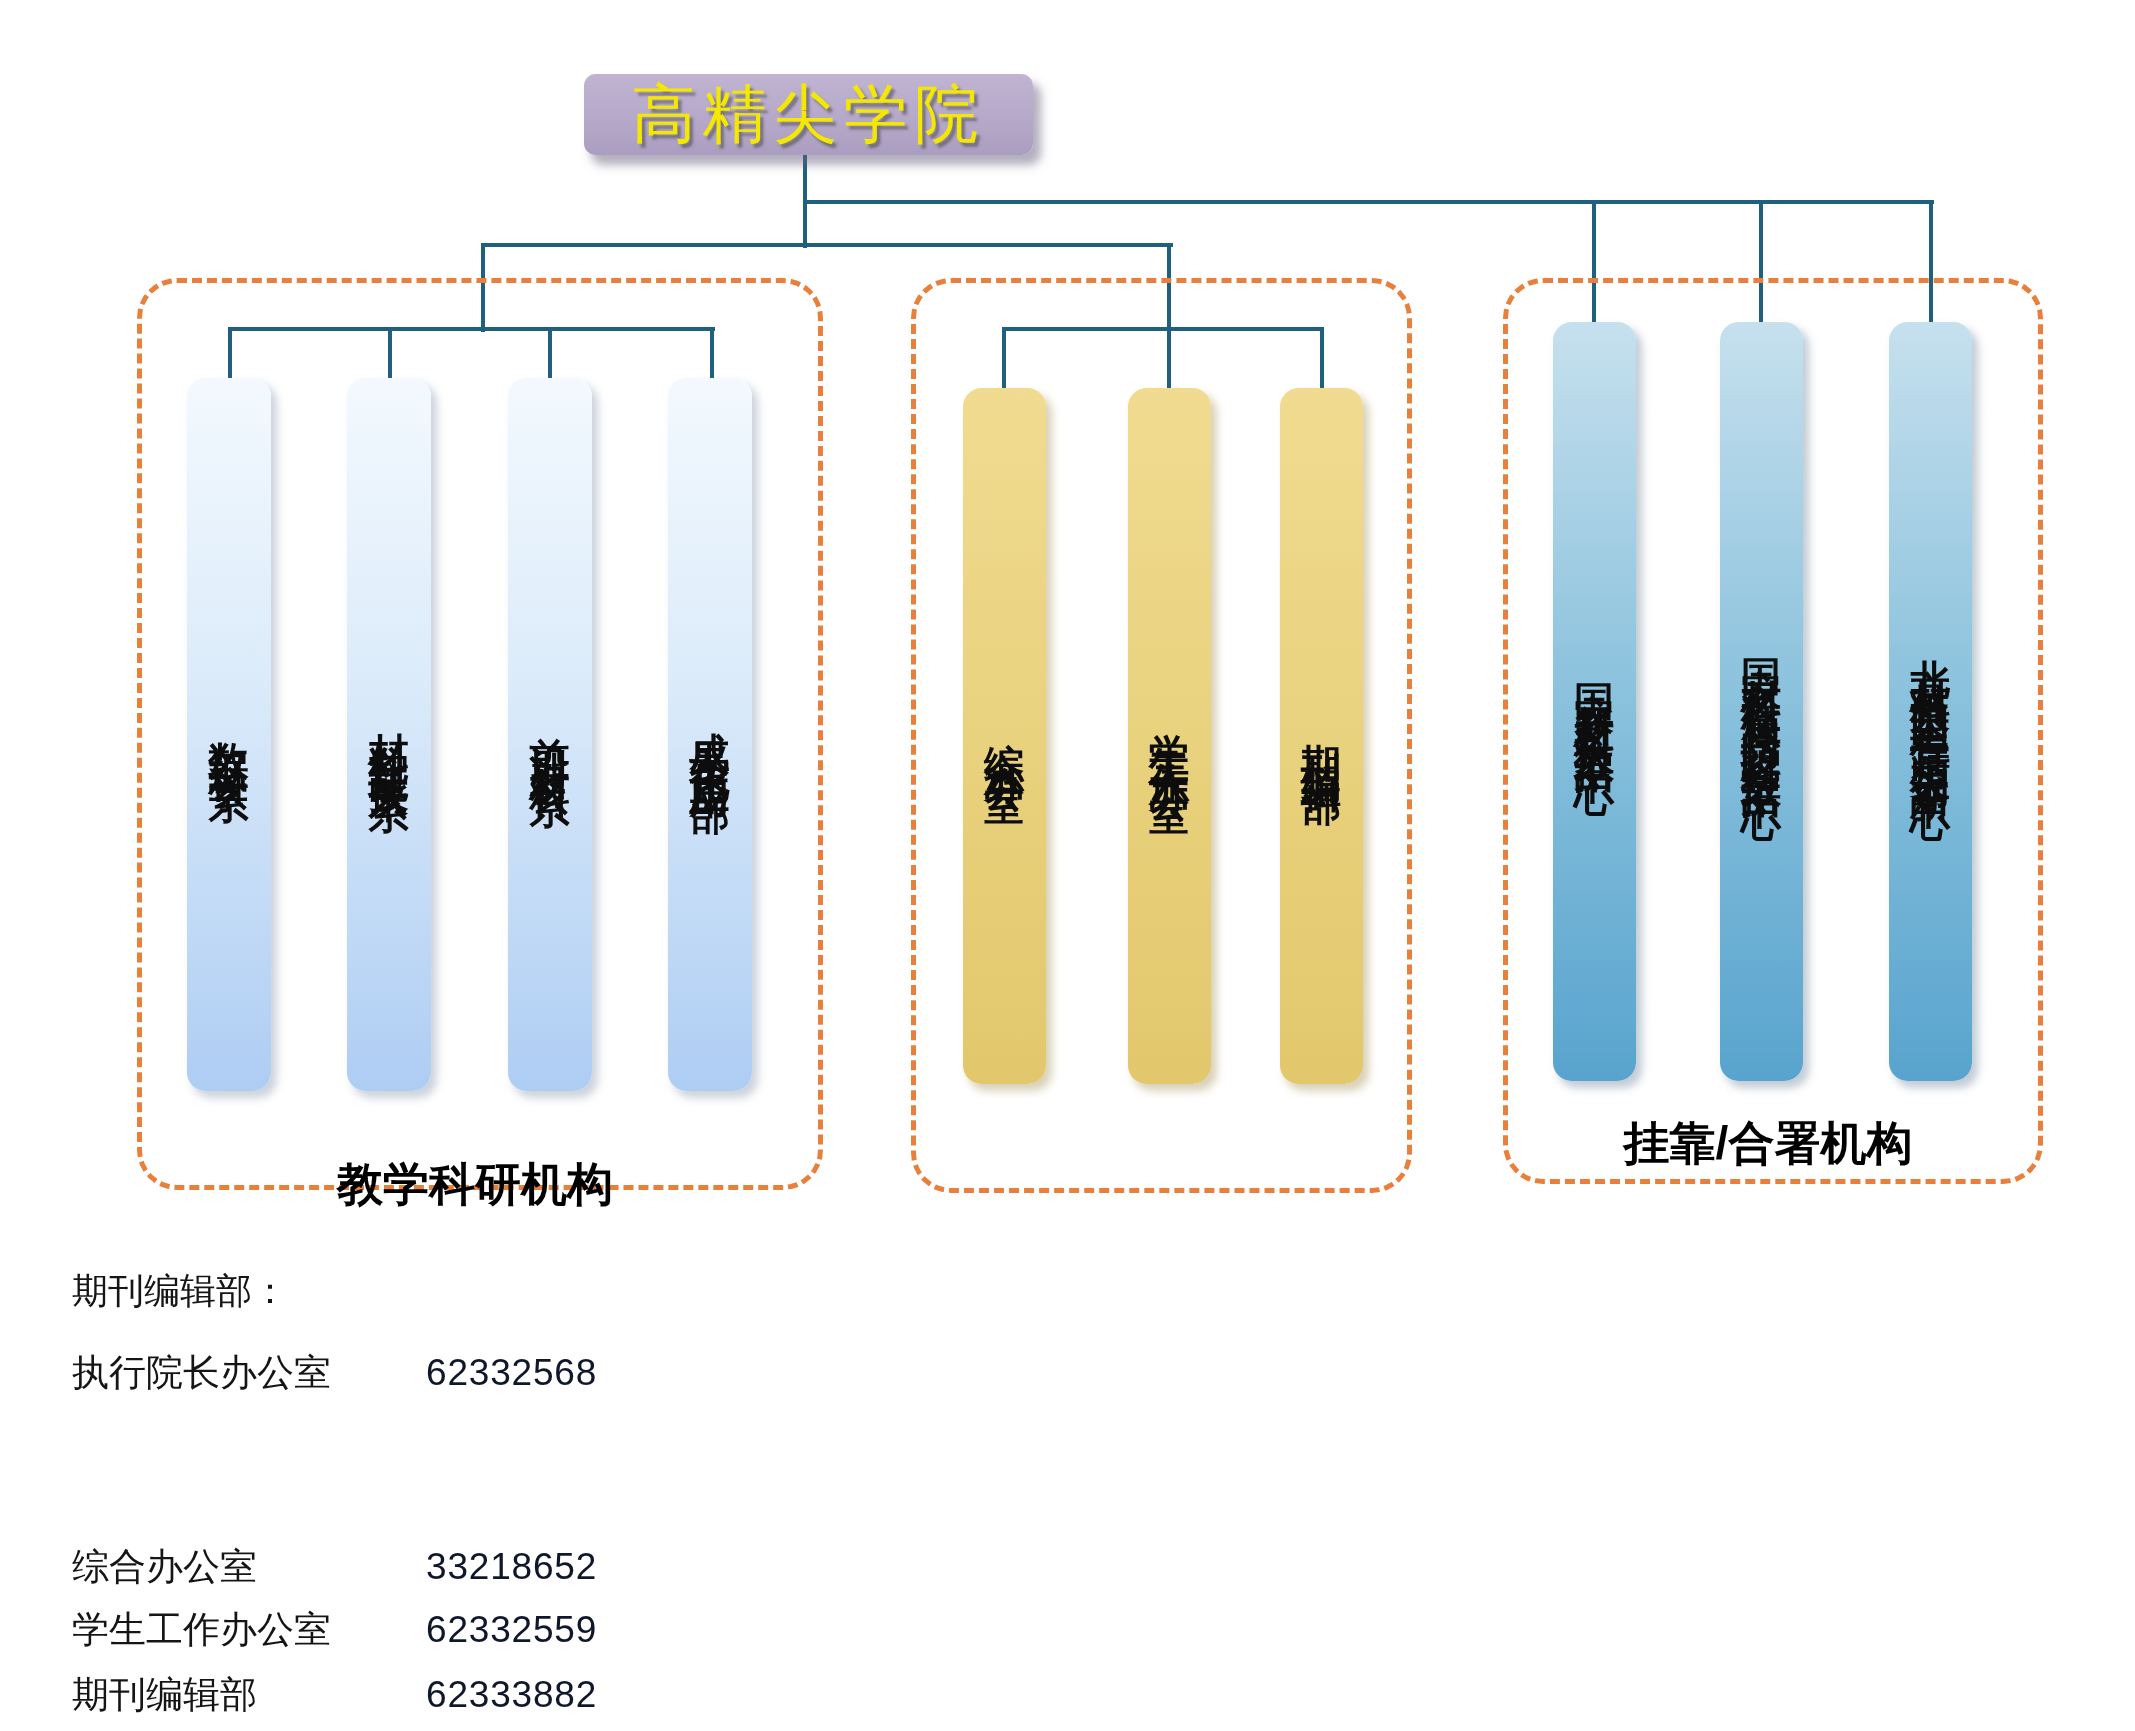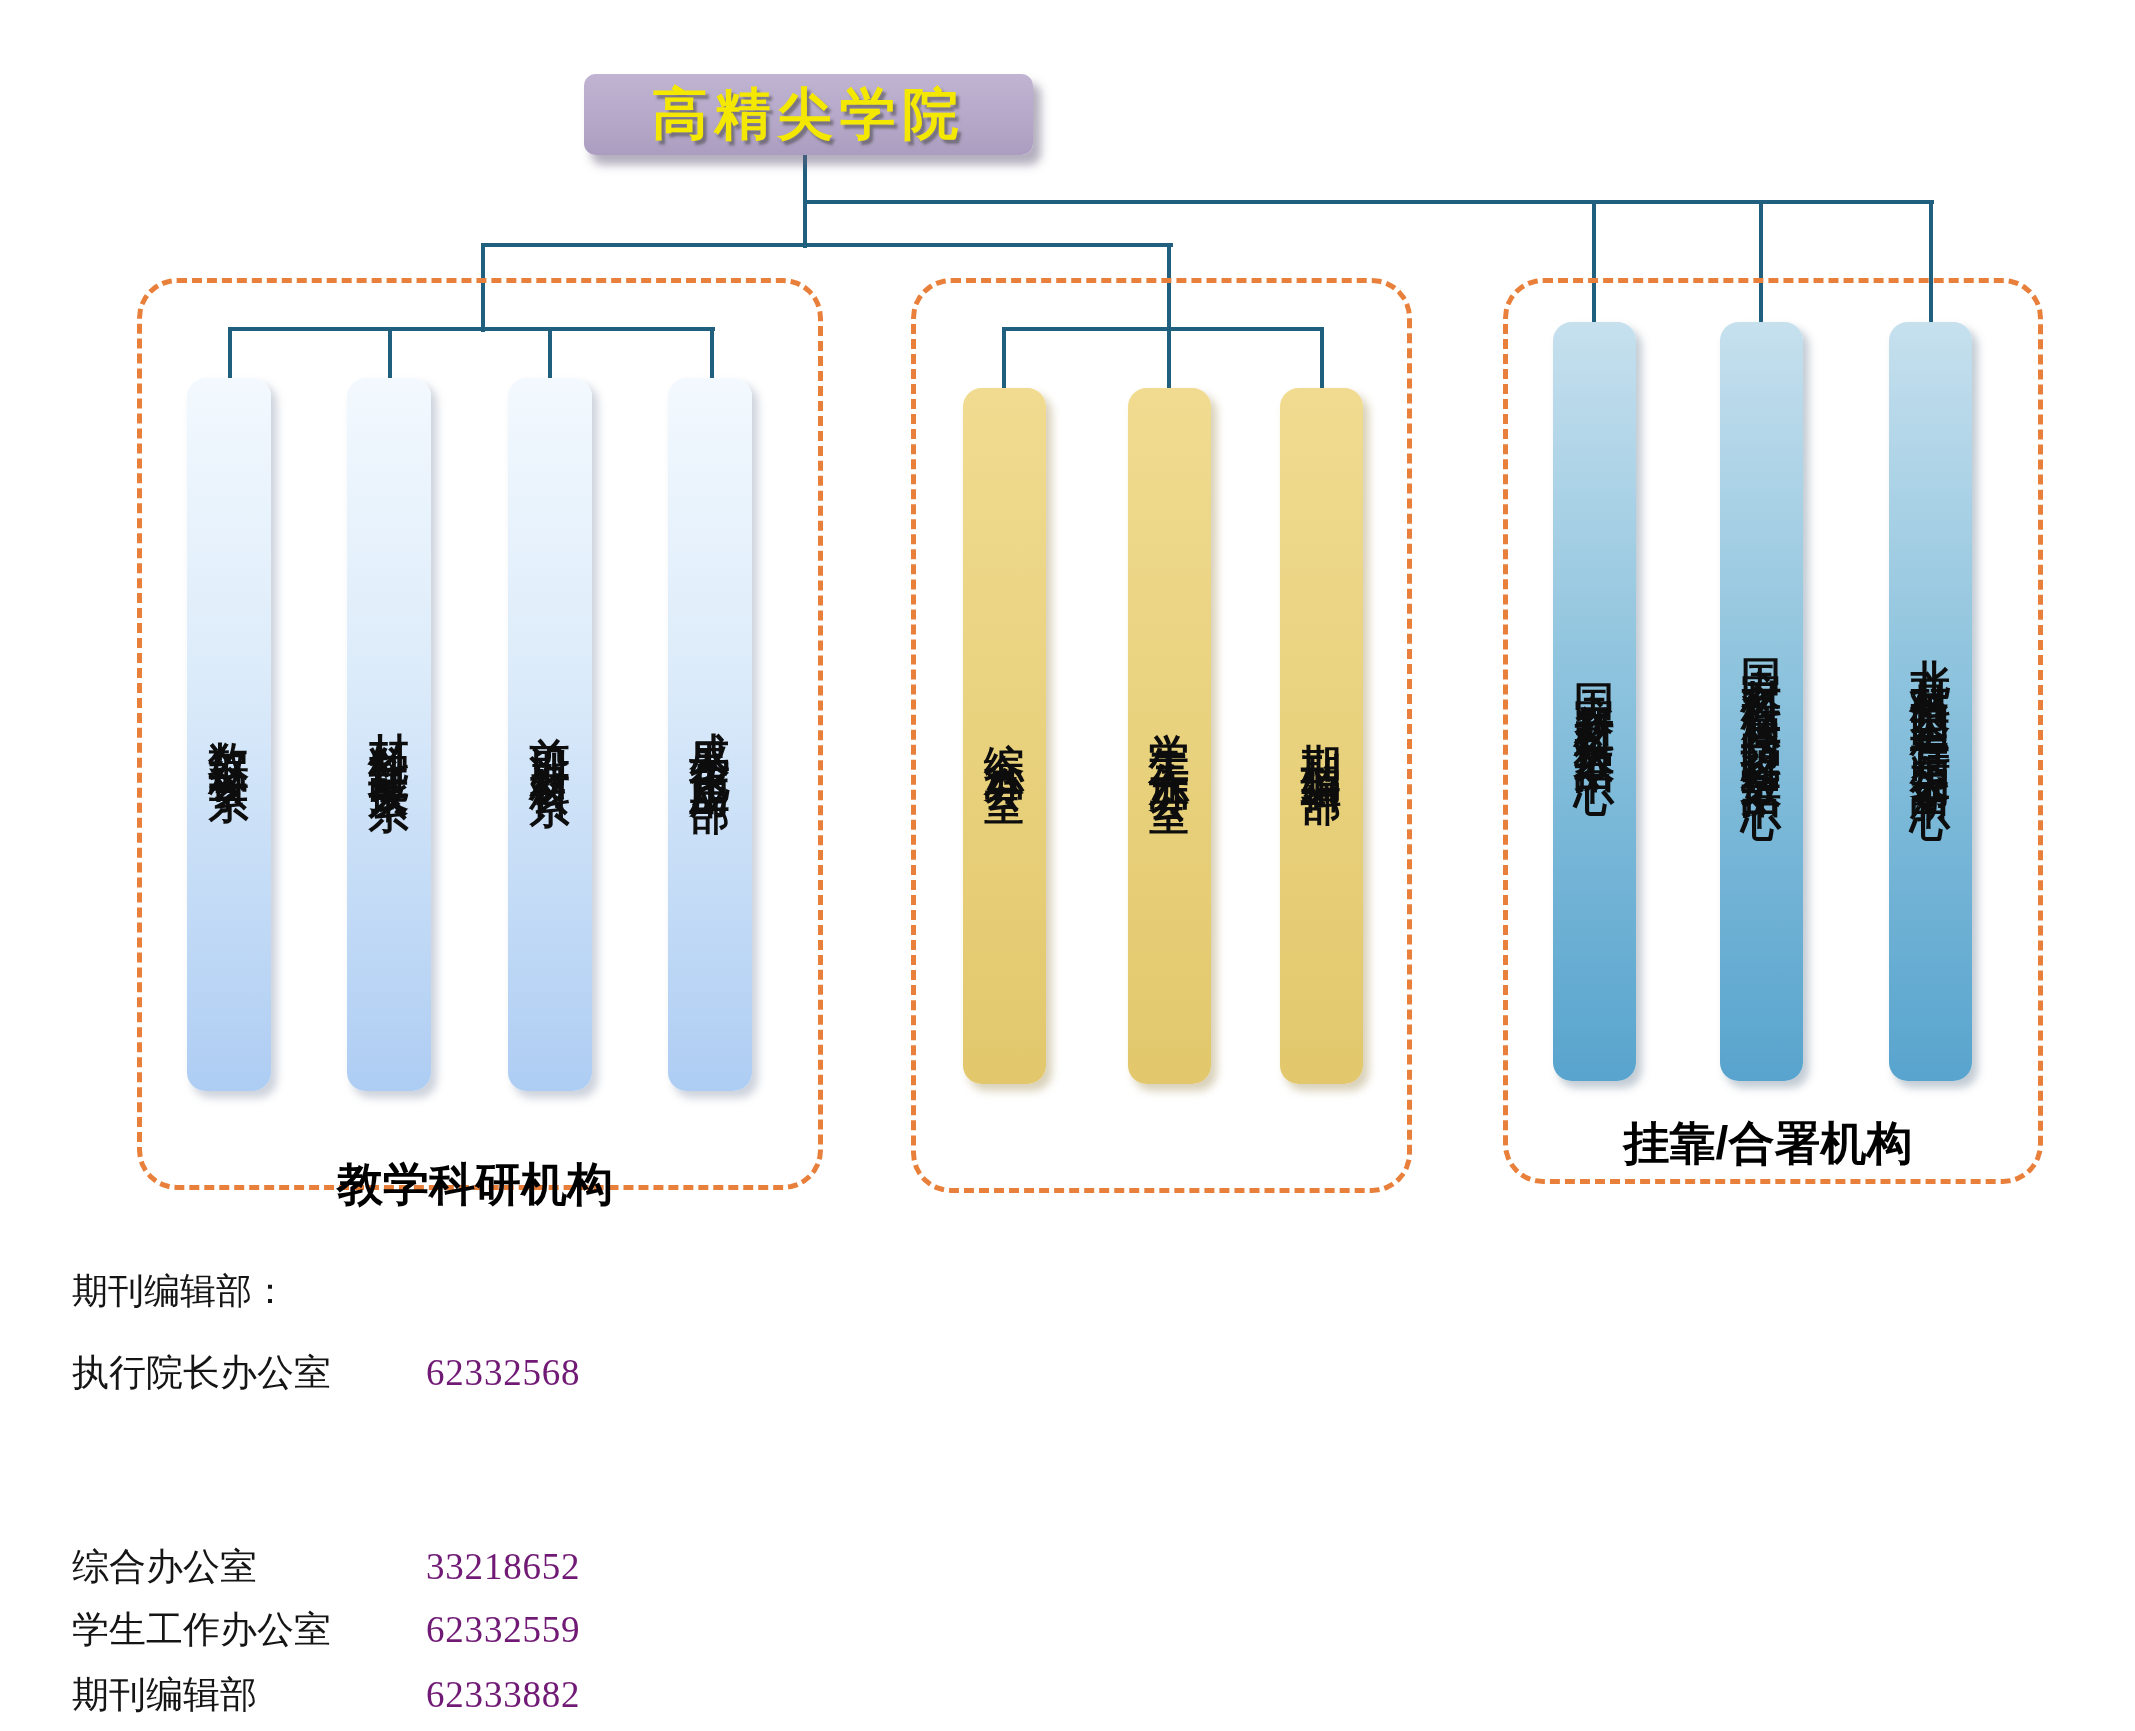--- a/index.html
+++ b/index.html
@@ -16,21 +16,21 @@
   .vline{width:4.2px;}
   
   .root-box{
     position:absolute;left:584px;top:74px;width:449px;height:81px;
     border-radius:11.8px;
     background:linear-gradient(180deg,#c0b4d2 0%,#b2a5c6 70%,#aa9dbf 100%);
     box-shadow:7.6px 9.3px 10px rgba(105,95,125,0.5);
     display:flex;align-items:center;justify-content:center;
   }
   .root-title{
-    font-size:56px;font-weight:bold;color:#f4e800;
+    font-size:64px;font-weight:normal;color:#f4e800;
     letter-spacing:6.7px;
     text-shadow:3.4px 4.2px 2.5px rgba(70,70,70,0.55);
     white-space:nowrap;
   }
   
   .gbox{
     position:absolute;
     border:5px dashed #e8803c;
     border-radius:40px;
     background:transparent;
@@ -73,22 +73,22 @@
     font-size:36px;color:#151515;white-space:nowrap;
   }
   .contact-row{position:absolute;left:0;width:843px;height:47px;}
   .contact-name{
     position:absolute;left:72px;top:0;
     font-family:Liberation Sans, sans-serif;
     font-size:37px;color:#151515;line-height:47px;white-space:nowrap;
   }
   .contact-phone{
     position:absolute;left:426px;top:0;
-    font-family:Liberation Serif, serif;
-    font-size:37px;color:#701a75;line-height:47px;letter-spacing:0.8px;white-space:nowrap;
+    font-family:Liberation Sans, sans-serif;
+    font-size:37px;color:#0f172a;line-height:47px;letter-spacing:0.8px;white-space:nowrap;
   }
 </style>
 </head>
 <body>
 
 <div id="canvas">
 
   <div class="vline" style="left:803px;top:154px;height:94px;"></div>
   <div class="hline" style="left:803px;top:200px;width:1131px;"></div>
   <div class="hline" style="left:481px;top:243px;width:692px;"></div>

